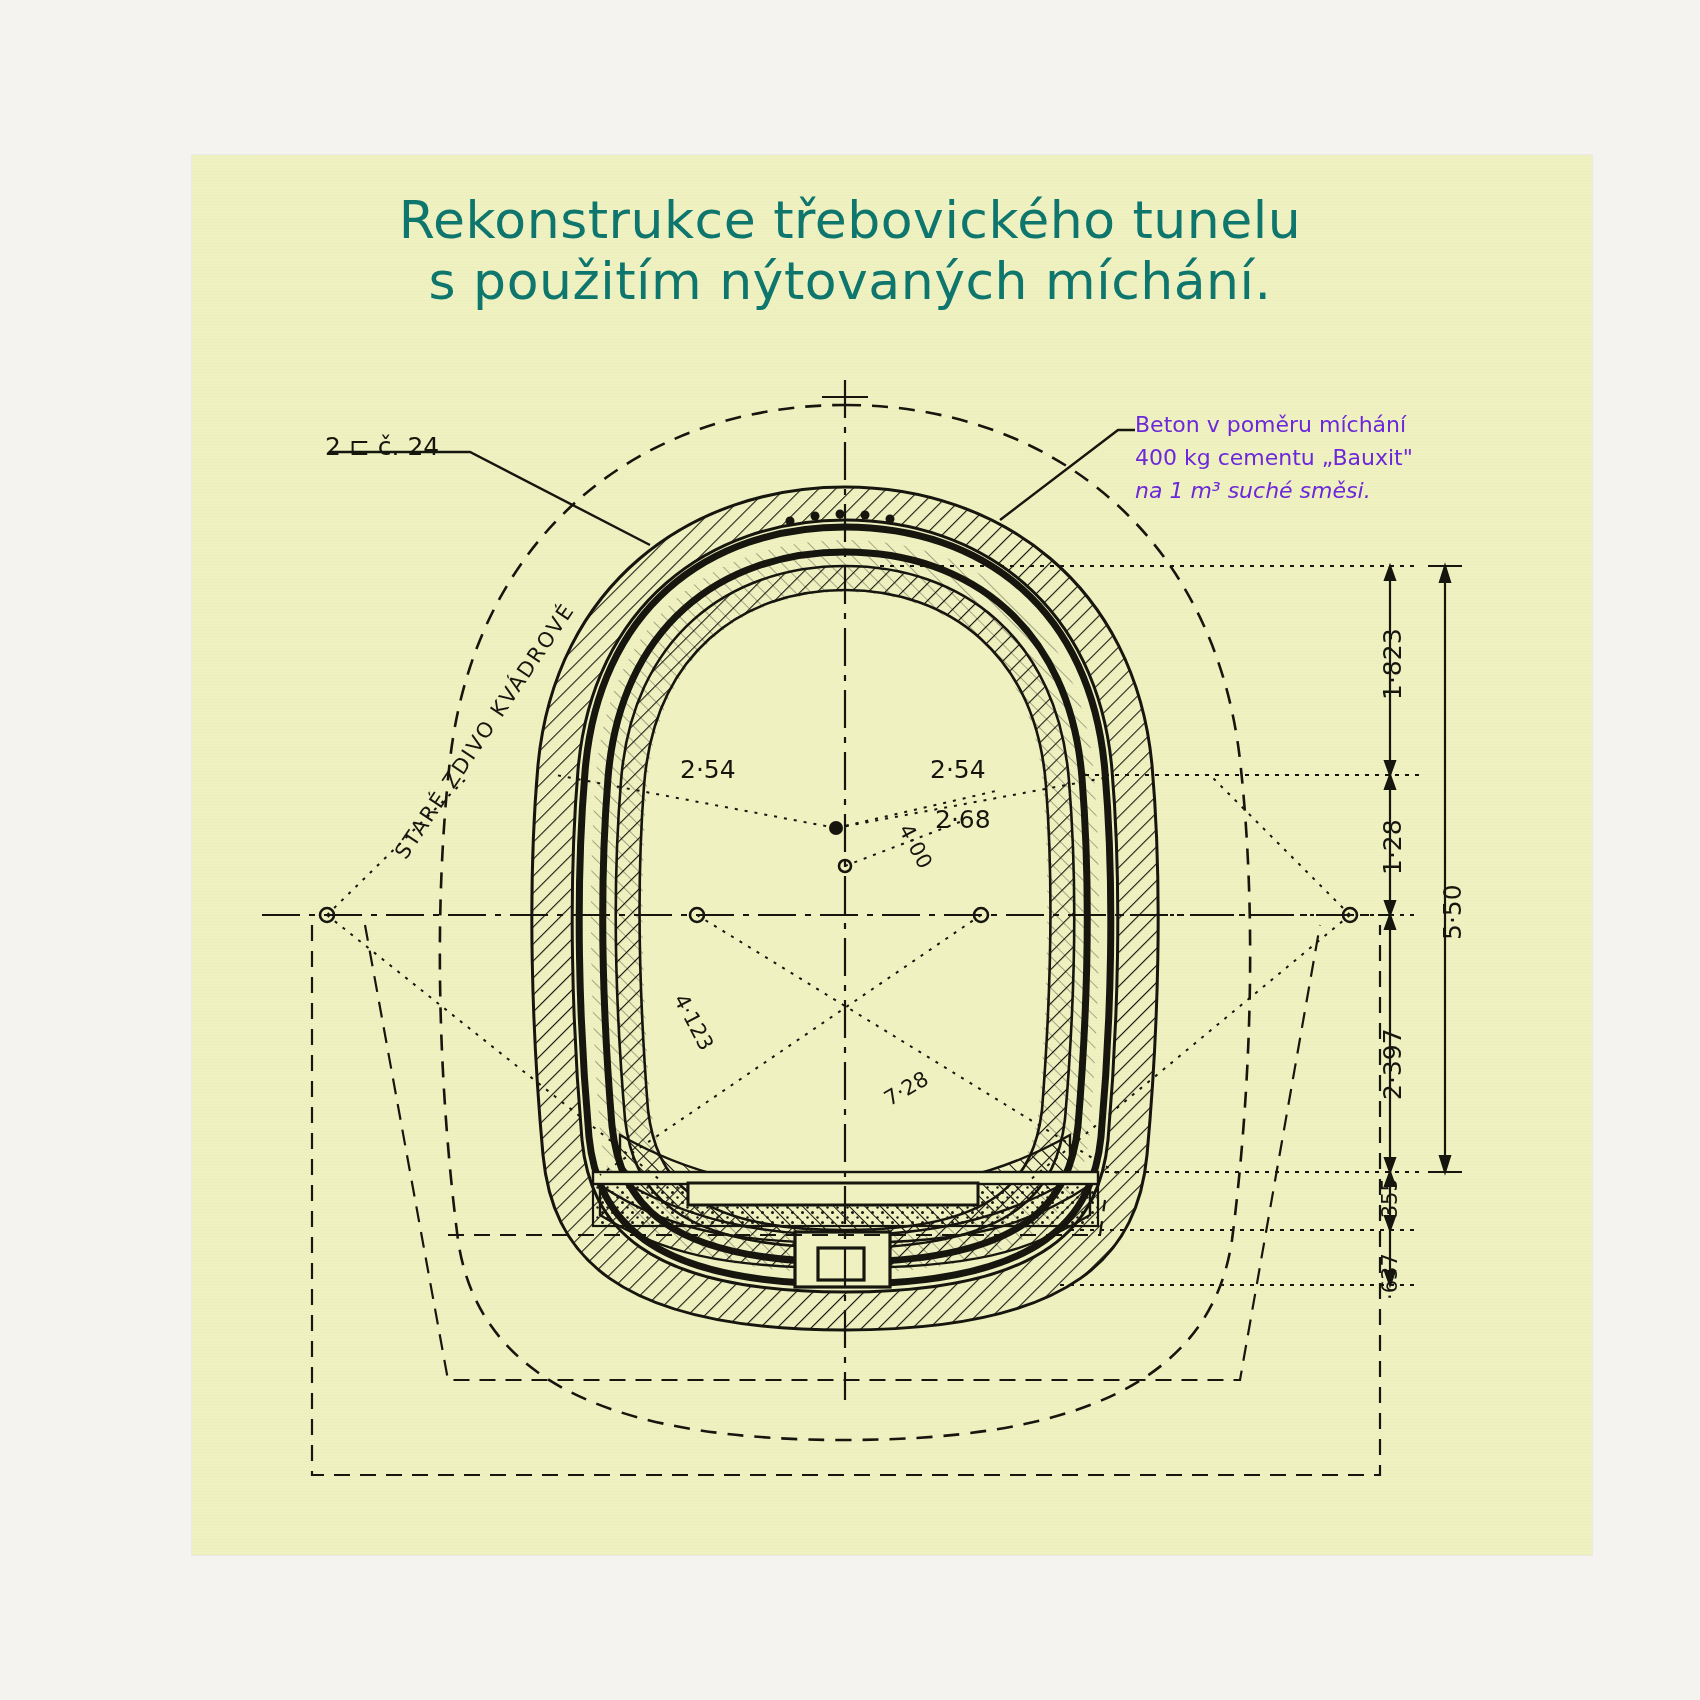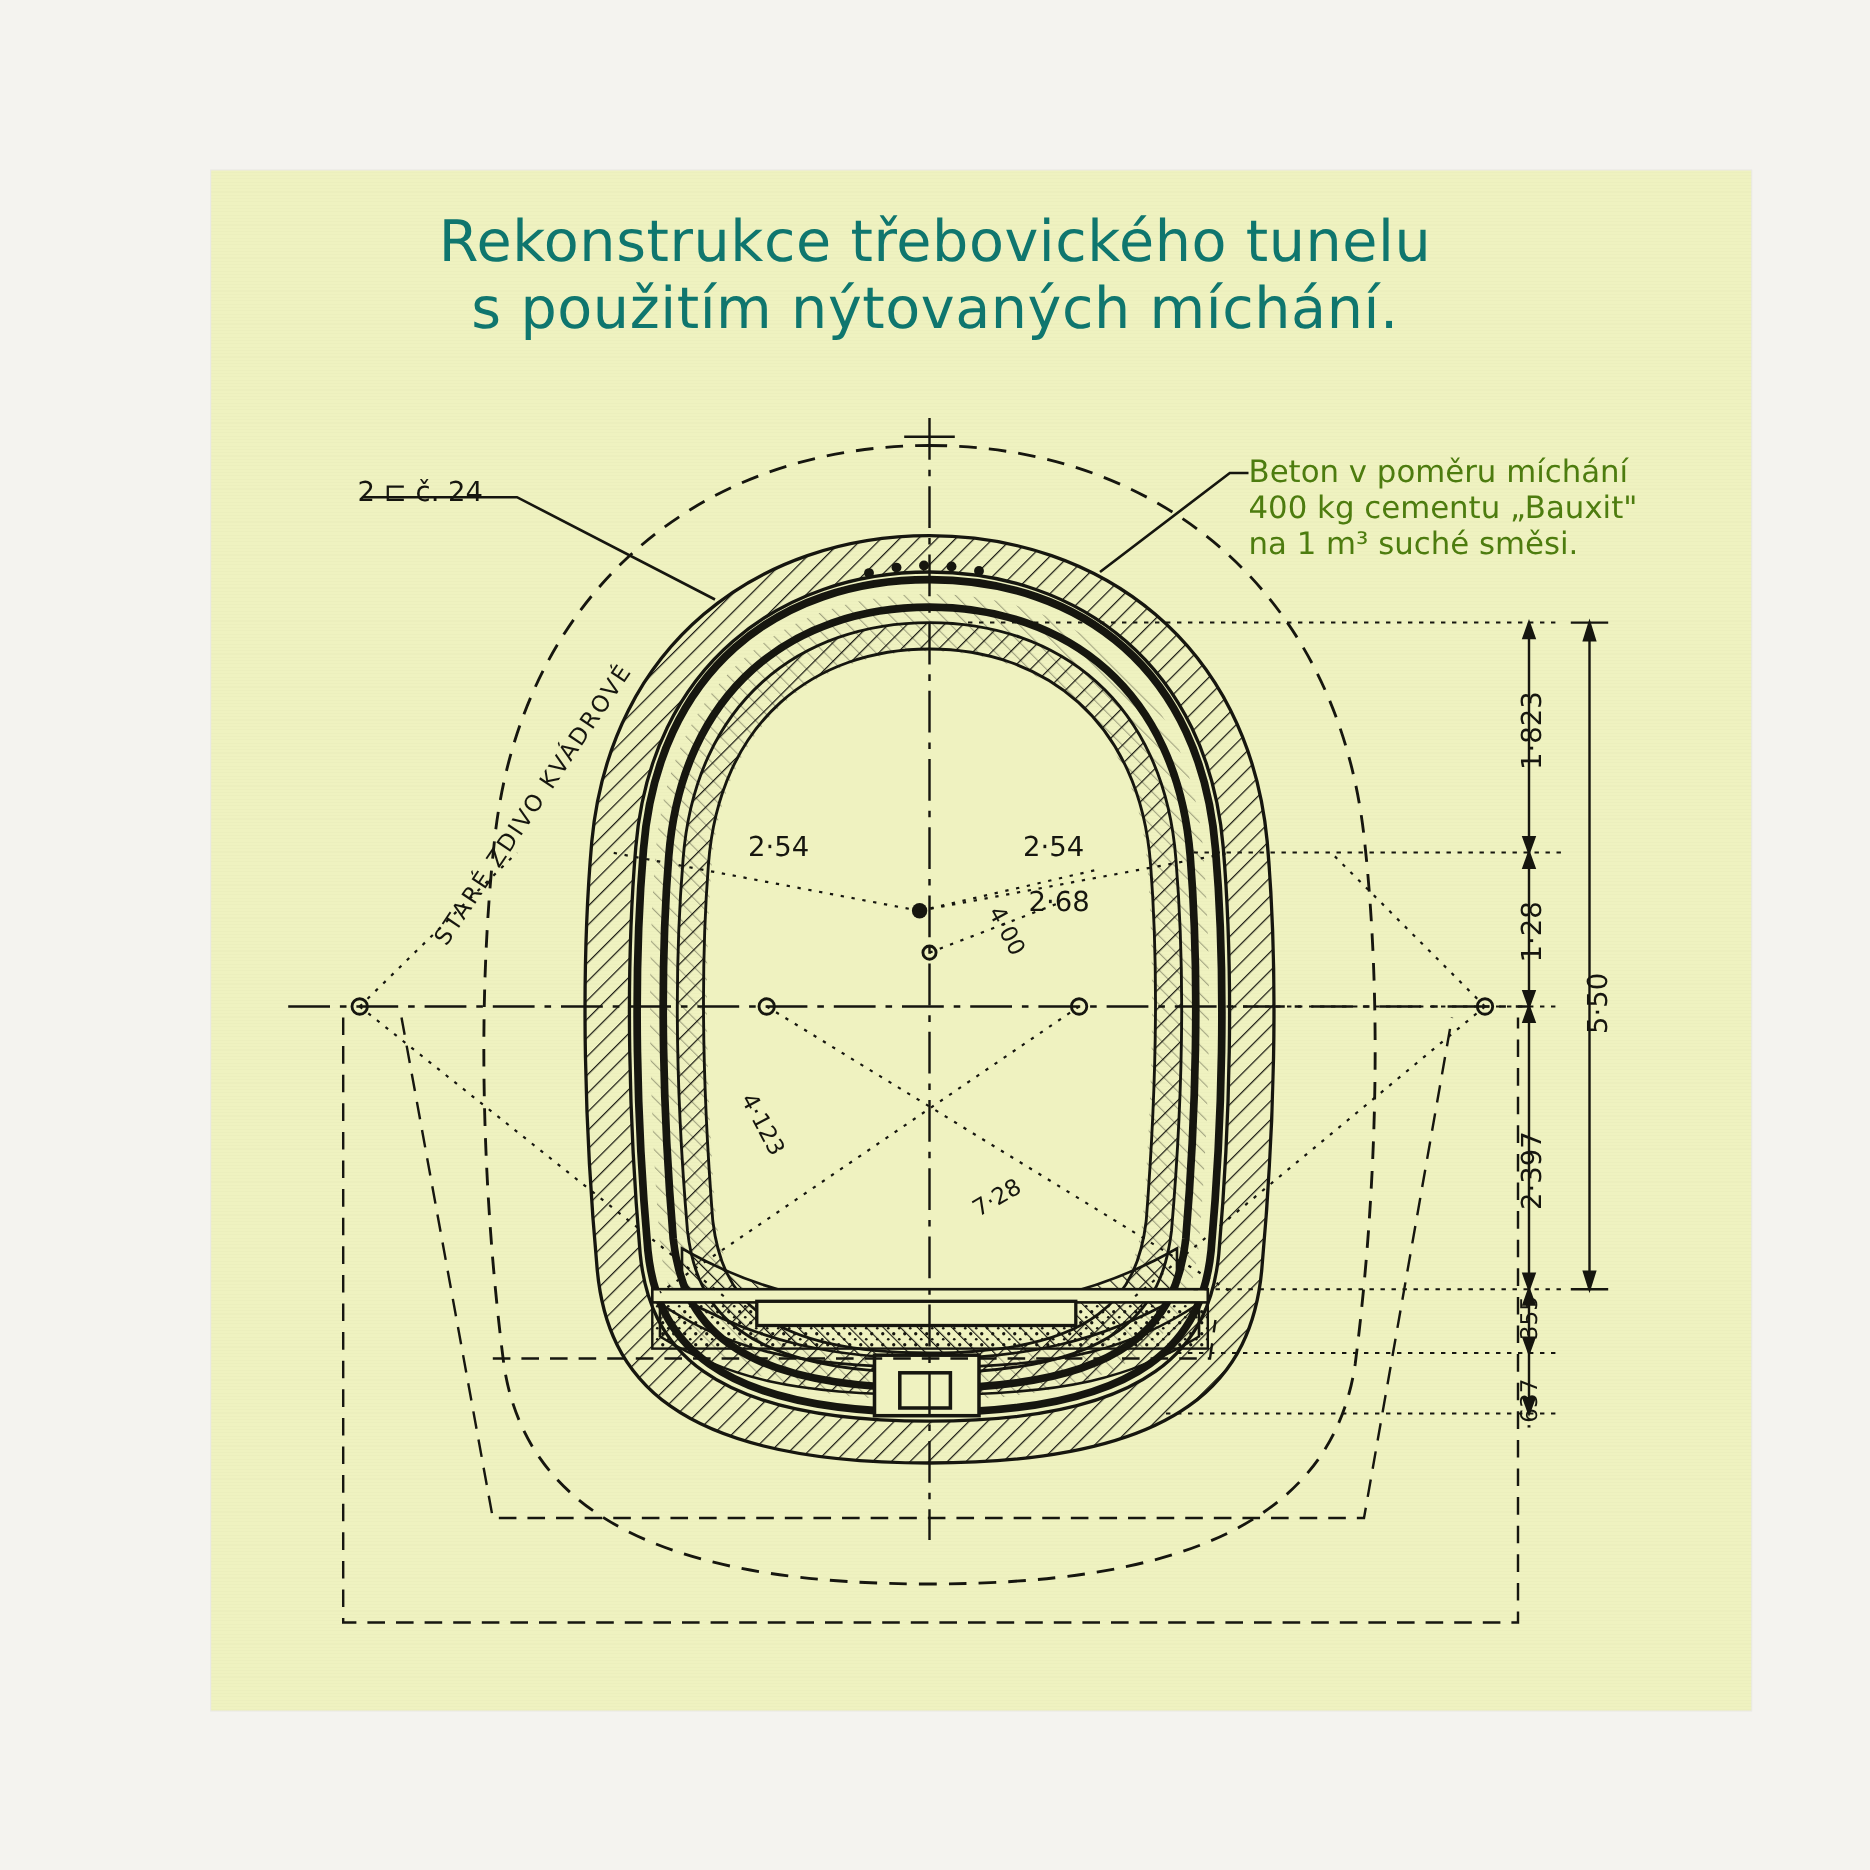--- a/index.html
+++ b/index.html
@@ -55,23 +55,23 @@
     line-height: 1.18;
   }
   .title-line {
     font-size: 52px;
     letter-spacing: 0.5px;
     font-family: "DejaVu Sans", sans-serif;
     font-weight: 400;
   }
   .note {
     position: absolute;
-    color: #4d7c0f;
+    color: #6d28d9;
     font-family: "DejaVu Sans", sans-serif;
-    font-size: 28px;
+    font-size: 22px;
     line-height: 1.35;
     white-space: pre;
   }
   .lbl {
     position: absolute;
     color: #16160f;
     font-family: "DejaVu Sans", sans-serif;
     font-size: 25px;
     white-space: pre;
   }
@@ -304,21 +304,21 @@
 
   <div class="title-block">
     <div class="title-line">Rekonstrukce třebovického tunelu</div>
     <div class="title-line">s použitím nýtovaných míchání.</div>
   </div>
 
   <div class="lbl" style="left:325px; top:432px;">2 ⊏ č. 24</div>
 
   <div class="note" style="left:1135px; top:410px;">Beton v poměru míchání</div>
   <div class="note" style="left:1135px; top:443px;">400 kg cementu „Bauxit"</div>
-  <div class="note" style="left:1135px; top:476px;">na 1 m³ suché směsi.</div>
+  <div class="note" style="left:1135px; top:476px;font-style:italic;">na 1 m³ suché směsi.</div>
 
   <div class="lbl small rot-a" style="left:390px; top:850px; transform: rotate(-56deg); letter-spacing:2px;">STARÉ ZDIVO KVÁDROVÉ</div>
 
   <div class="lbl" style="left:680px; top:755px;">2·54</div>
   <div class="lbl" style="left:930px; top:755px;">2·54</div>
   <div class="lbl" style="left:935px; top:805px;">2·68</div>
 
   <div class="lbl small rot-a" style="left:915px; top:820px; transform: rotate(62deg);">4·00</div>
 
   <div class="lbl small rot-a" style="left:690px; top:990px; transform: rotate(62deg);">4·123</div>

